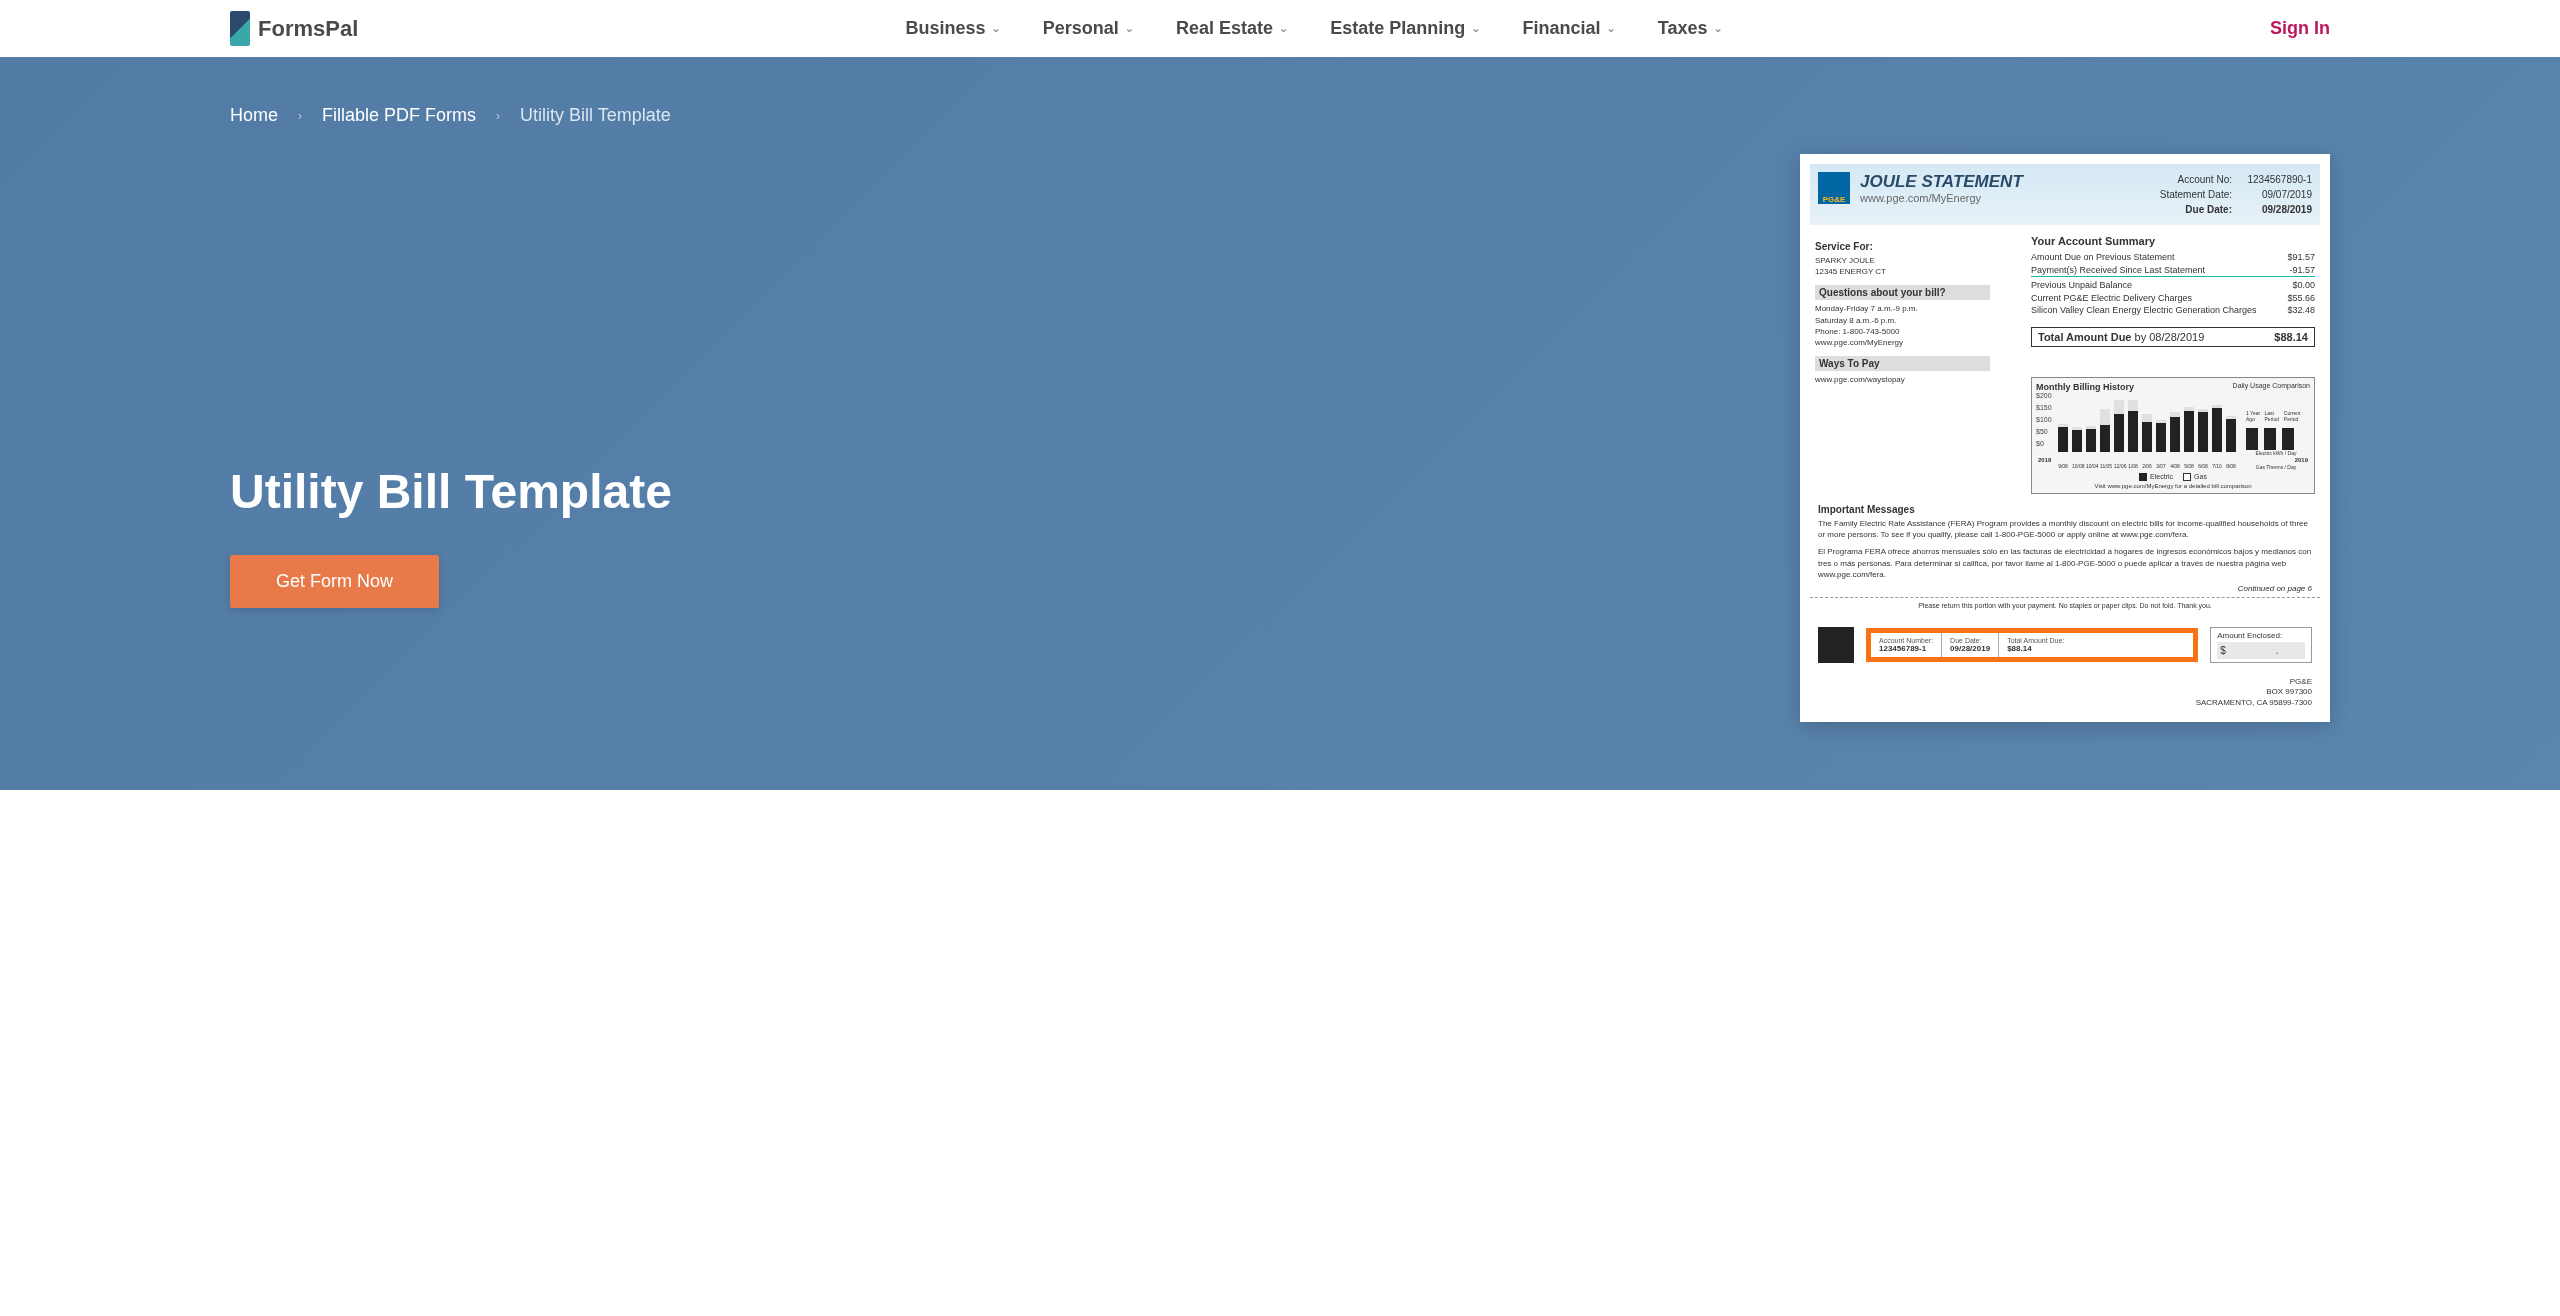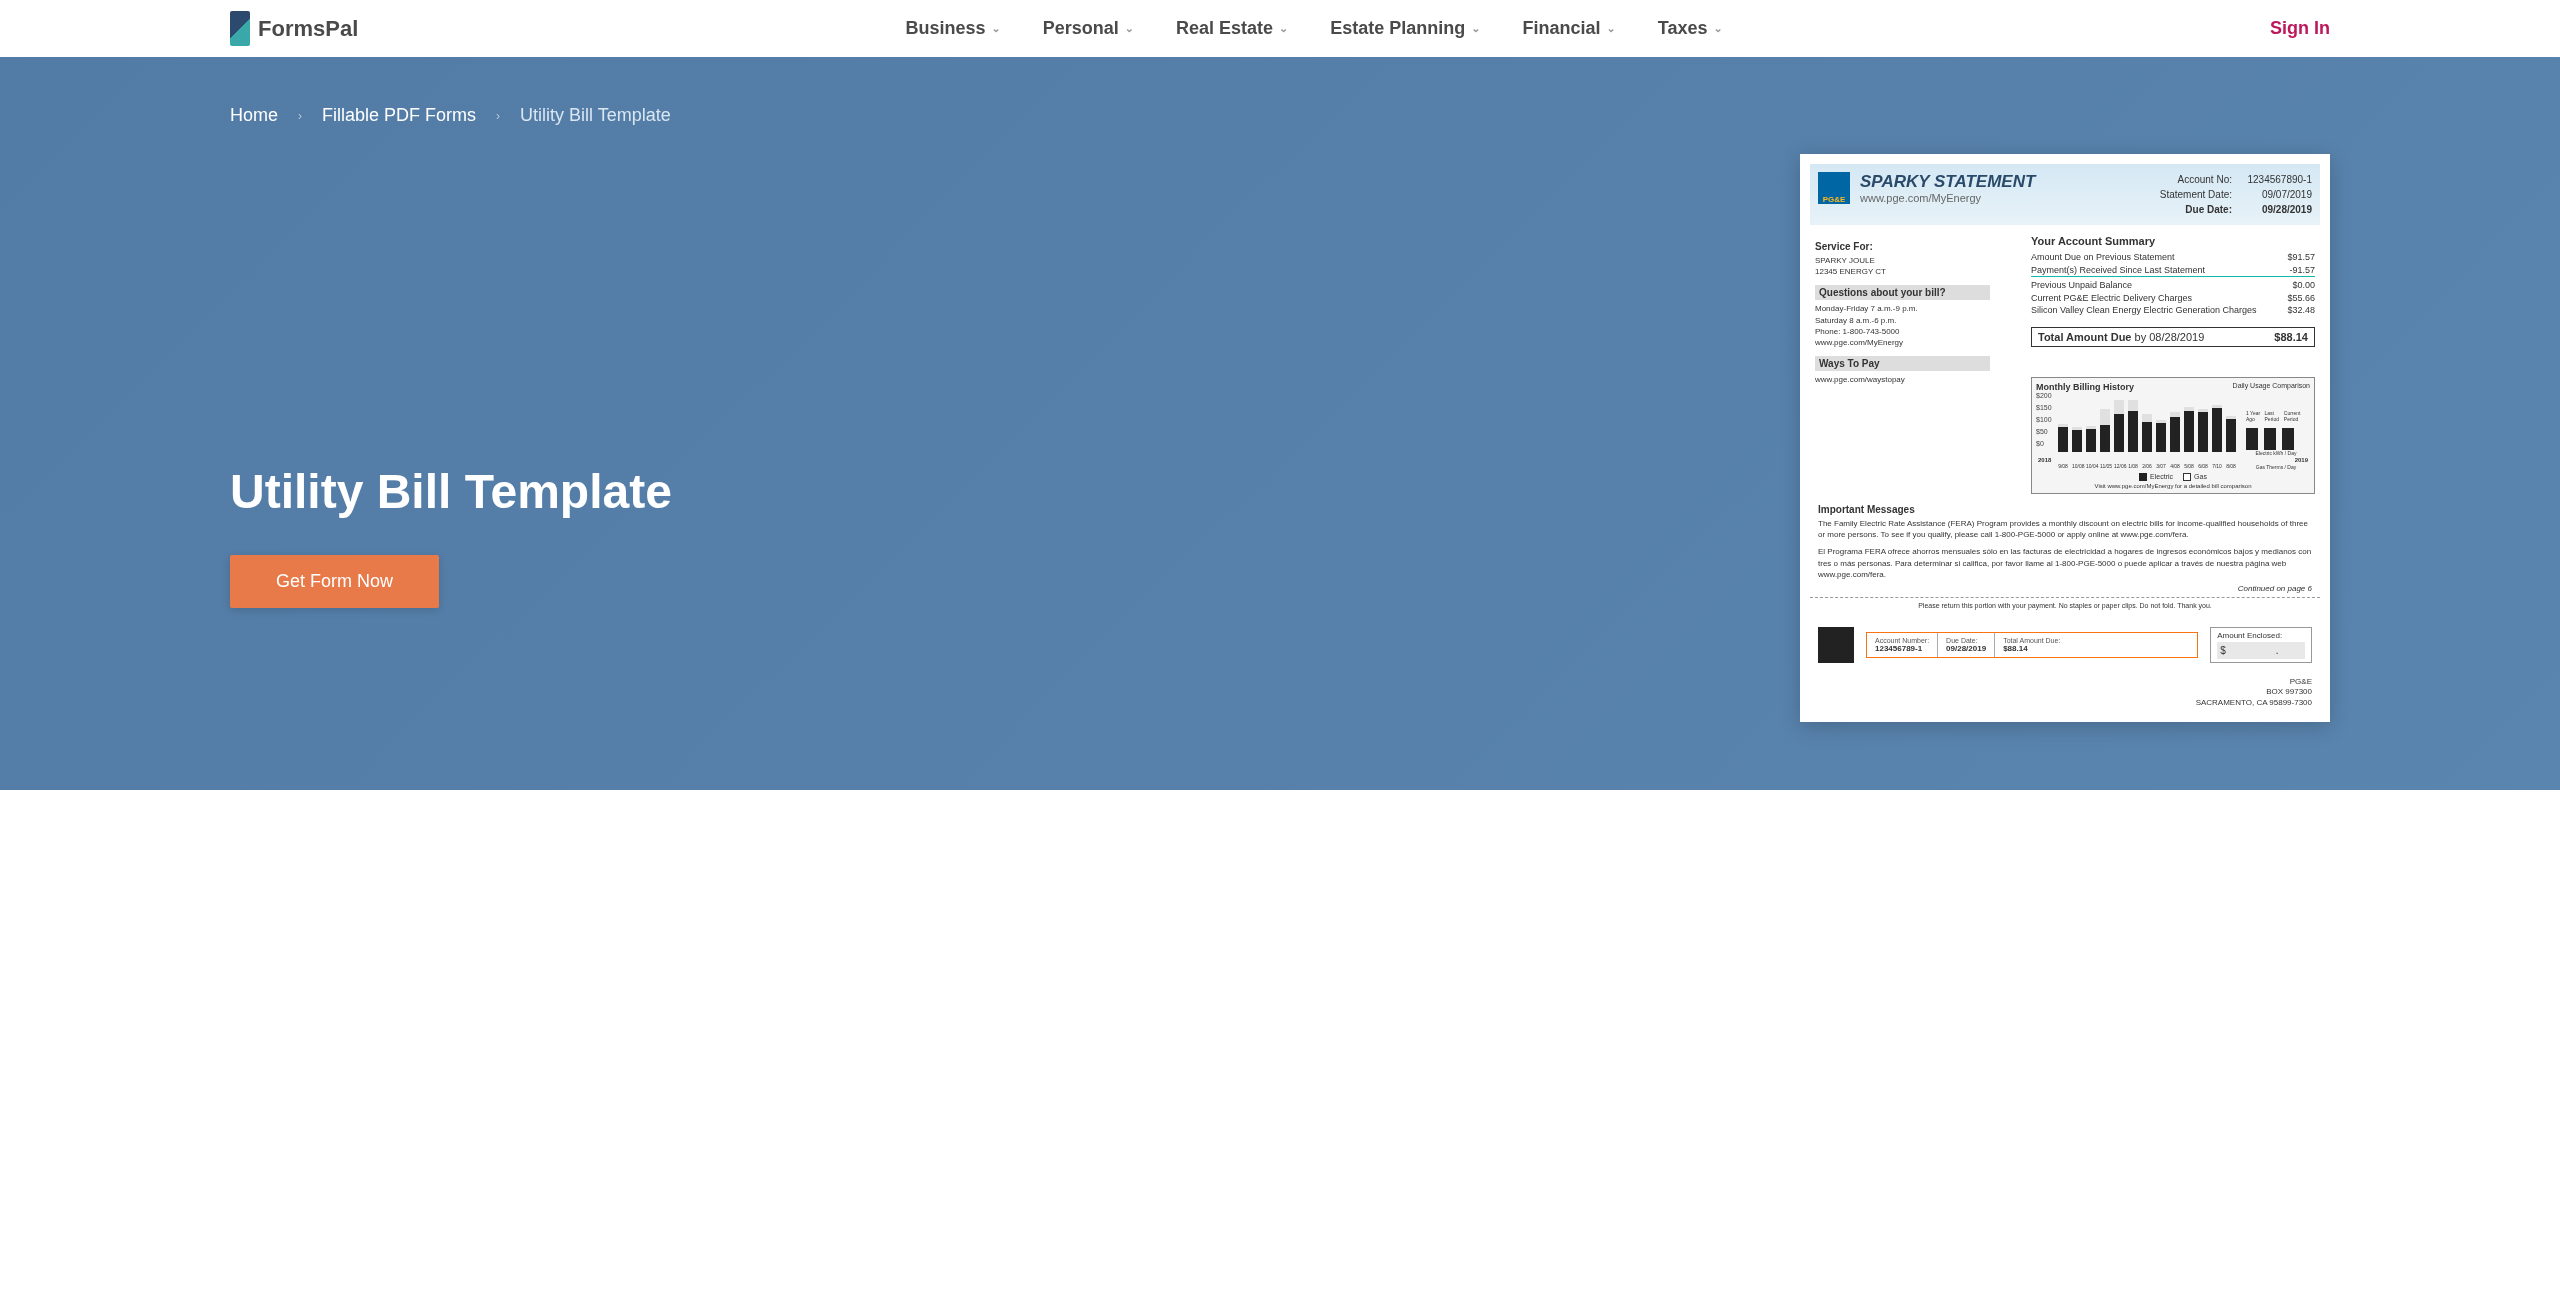--- a/index.html
+++ b/index.html
@@ -57,21 +57,21 @@
 .leg-sw { width: 8px; height: 8px; }
 .sw-black { background: #222; }
 .sw-white { background: #fff; border: 1px solid #333; }
 .msgs { padding: 0 8px; }
 .msgs-head { font-weight: bold; font-size: 10px; margin-bottom: 3px; }
 .msgs-body { font-size: 8px; line-height: 1.4; }
 .cont { text-align: right; font-size: 8px; font-style: italic; padding: 4px 8px; }
 .perf { border-top: 1px dashed #999; padding: 4px 8px; font-size: 7px; text-align: center; }
 .stub { display: flex; gap: 12px; padding: 14px 8px; align-items: center; }
 .stub-logo { width: 36px; height: 36px; background: #222; }
-.stub-table { display: flex; border: 1px solid #f97316; flex: 1; }
+.stub-table { display: flex; border: 5px solid #f97316; flex: 1; }
 .stub-cell { padding: 4px 8px; border-right: 1px solid #aaa; font-size: 8px; }
 .stub-cell:last-child { border-right: none; }
 .stub-lbl { font-size: 7px; color: #555; }
 .stub-val { font-weight: bold; }
 .enc-box { border: 1px solid #999; padding: 3px 6px; font-size: 8px; }
 .enc-amt { background: #e8e8e8; padding: 3px; margin-top: 2px; font-size: 10px; letter-spacing: 6px; }
 .stub-addr { text-align: right; padding: 0 8px 4px; font-size: 8px; line-height: 1.3; }
 </style>
 </head>
 <body>
@@ -122,21 +122,21 @@
   <div class="content-wrap">
     <div class="left-col">
       <h1 class="page-title">Utility Bill Template</h1>
       <button class="cta-button">Get Form Now</button>
     </div>
 
     <div class="doc-preview">
       <div class="doc-header">
         <div class="pge-icon">PG&amp;E</div>
         <div class="doc-title-area">
-          <div class="doc-title">SPARKY STATEMENT</div>
+          <div class="doc-title">JOULE STATEMENT</div>
           <div class="doc-url">www.pge.com/MyEnergy</div>
         </div>
         <div class="doc-meta">
           <div><span class="lbl">Account No:</span><span class="val">1234567890-1</span></div>
           <div><span class="lbl">Statement Date:</span><span class="val">09/07/2019</span></div>
           <div><b><span class="lbl">Due Date:</span><span class="val">09/28/2019</span></b></div>
         </div>
       </div>
 
       <div class="doc-body">

